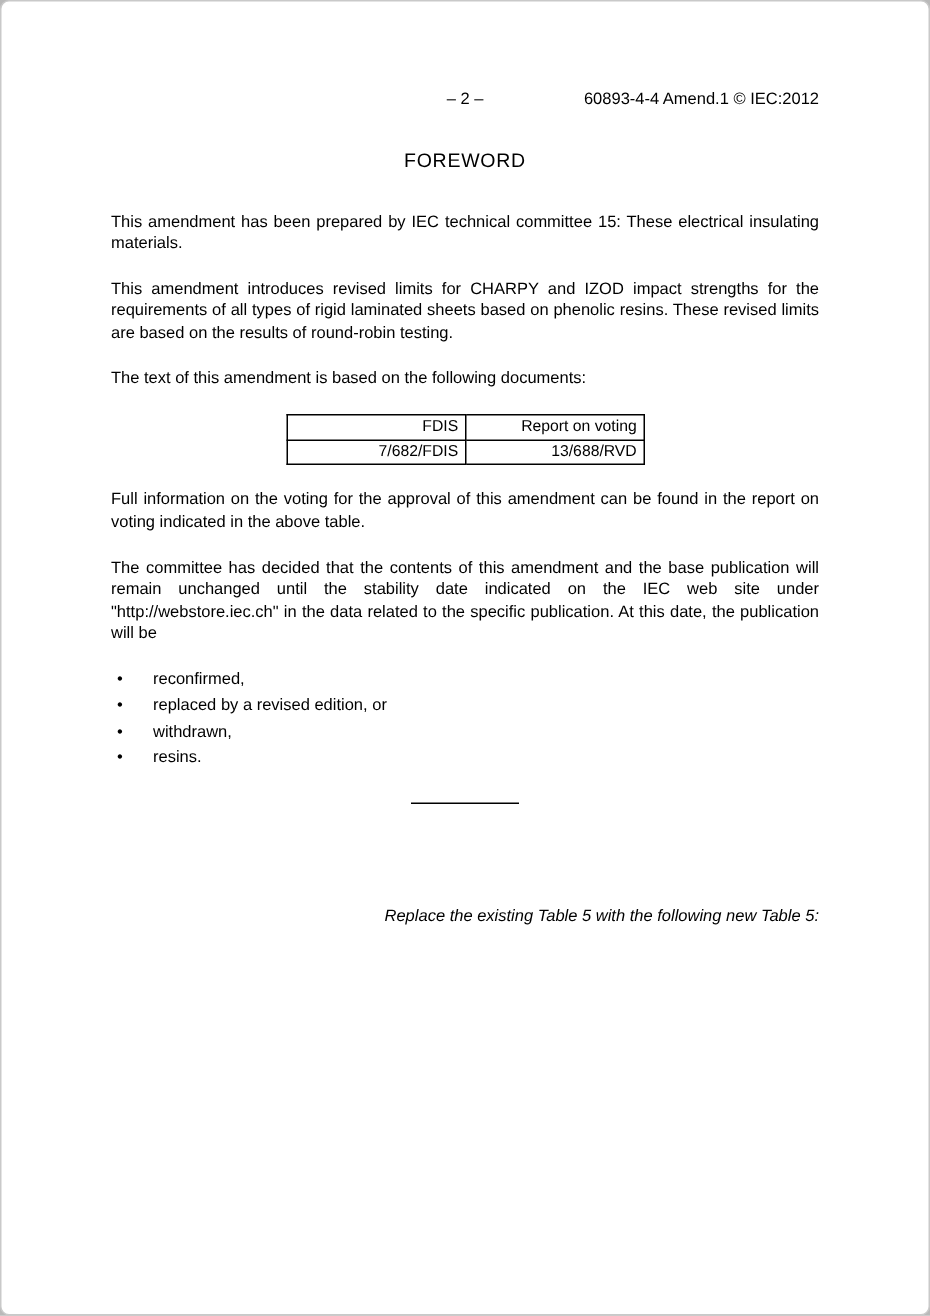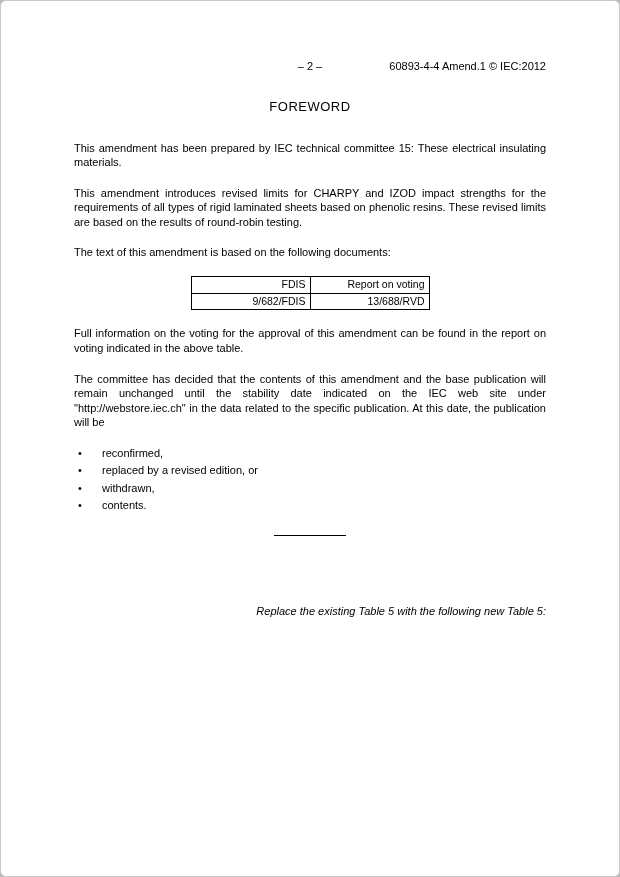--- a/index.html
+++ b/index.html
@@ -113,36 +113,36 @@
     <p class="para">The text of this amendment is based on the following documents:</p>
 
     <div class="table-wrap">
       <table class="vote-table">
         <tbody>
           <tr>
             <td>FDIS</td>
             <td>Report on voting</td>
           </tr>
           <tr>
-            <td>9/682/FDIS</td>
+            <td>7/682/FDIS</td>
             <td>13/688/RVD</td>
           </tr>
         </tbody>
       </table>
     </div>
 
     <p class="para">Full information on the voting for the approval of this amendment can be found in the report on voting indicated in the above table.</p>
 
     <p class="para">The committee has decided that the contents of this amendment and the base publication will remain unchanged until the stability date indicated on the IEC web site under "http://webstore.iec.ch" in the data related to the specific publication. At this date, the publication will be</p>
 
     <ul class="bullets">
       <li>reconfirmed,</li>
       <li>replaced by a revised edition, or</li>
       <li>withdrawn,</li>
-      <li>contents.</li>
+      <li>resins.</li>
     </ul>
 
     <div class="rule"></div>
 
     <p class="instruction">Replace the existing Table 5 with the following new Table 5:</p>
 
   </div>
 </div>
 
 </body></html>

